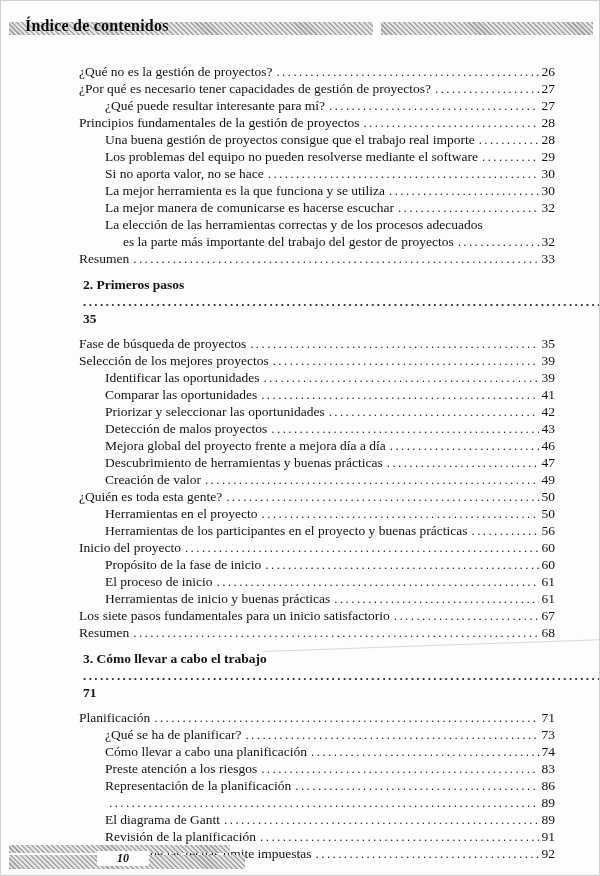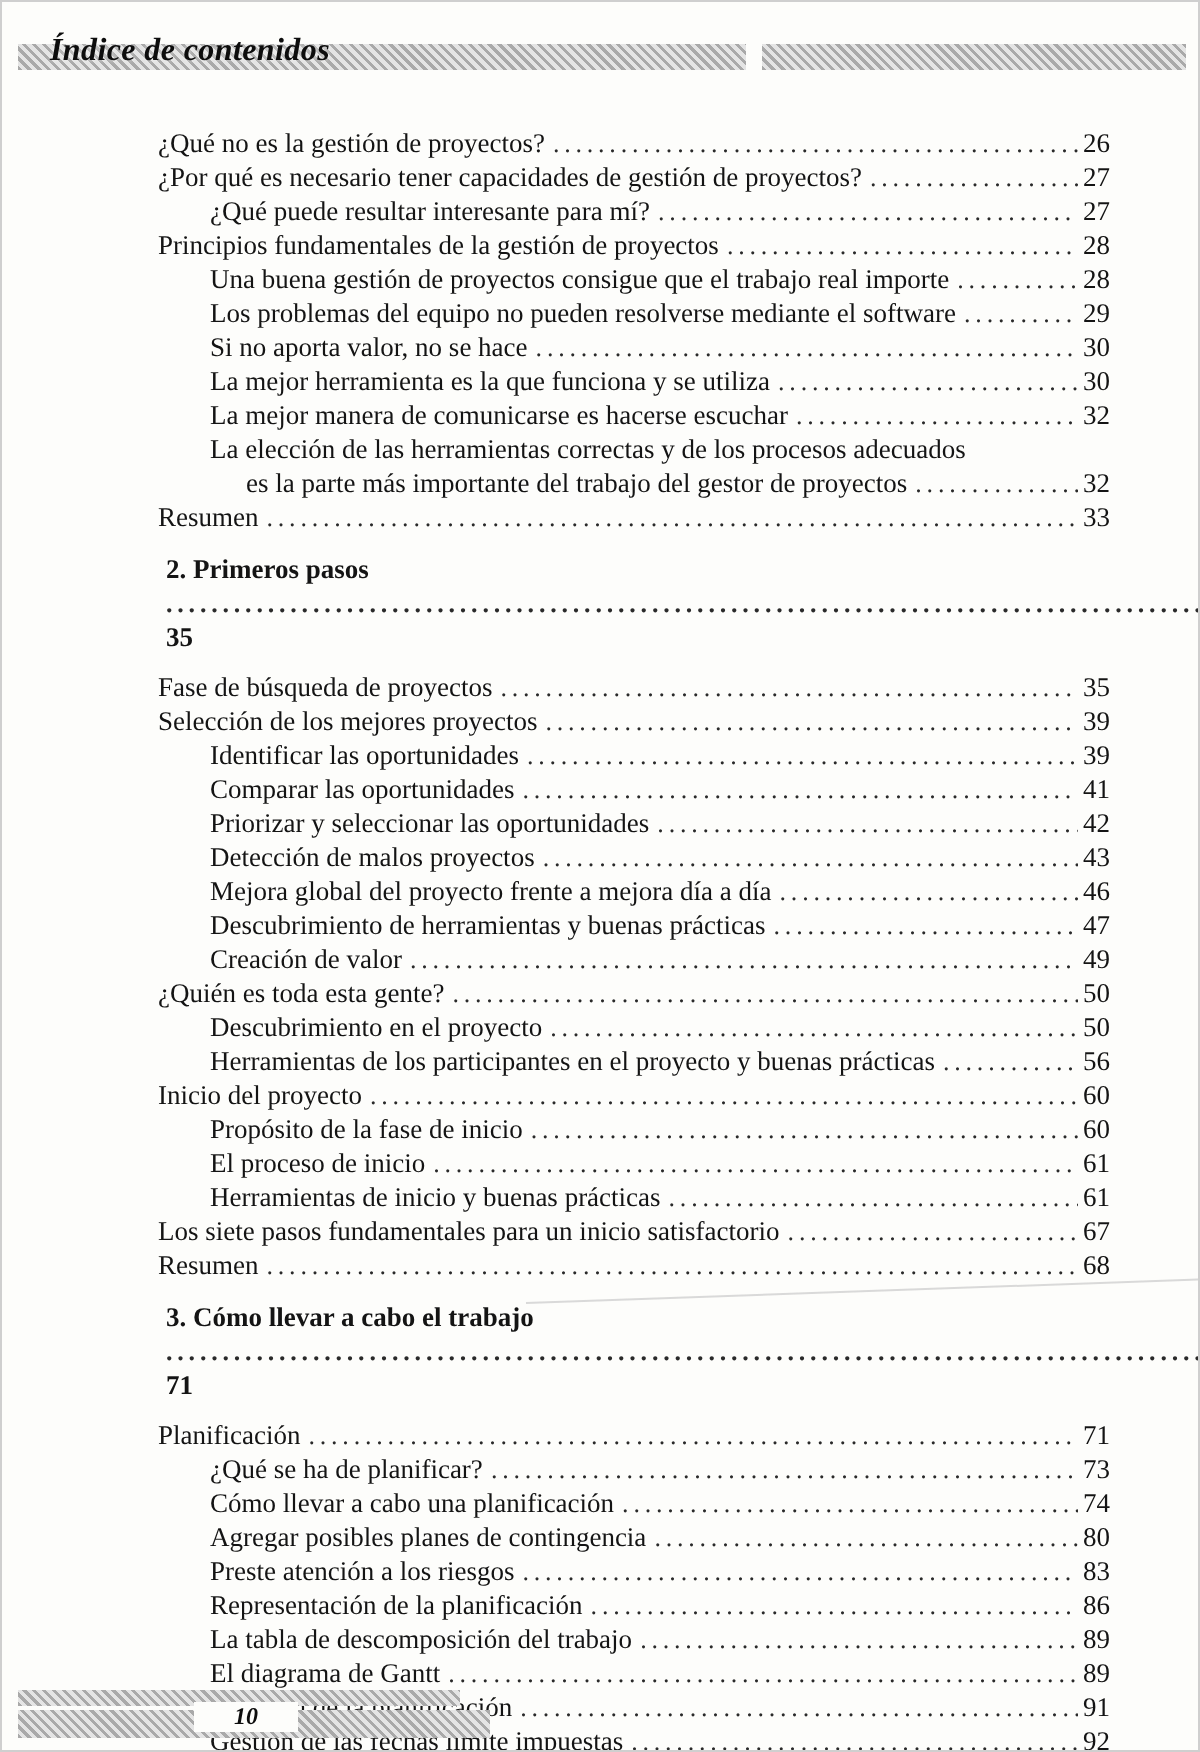--- a/index.html
+++ b/index.html
@@ -17,21 +17,21 @@
   .hatch-bar {
     position:absolute;
     background:repeating-linear-gradient(45deg,#a9a9a9 0px,#a9a9a9 1.5px,#e4e4e4 1.5px,#e4e4e4 3.5px);
   }
   .bar-top-left   { left:8px;  top:21px;  width:364px; height:13px; }
   .bar-top-right  { left:380px; top:21px; width:212px; height:13px; }
   .bar-bottom-1   { left:8px;  top:844px; width:221px; height:8px;  }
   .bar-bottom-2   { left:8px;  top:854px; width:236px; height:14px; }
   .header-title {
     position:absolute; left:24px; top:16px;
-    font-size:16px; font-weight:bold; font-style:italic;
+    font-size:16px; font-weight:bold; 
     letter-spacing:.2px; color:#0d0d0d;
     text-shadow:0 0 2px rgba(253,253,251,.8);
   }
   .footer-page {
     position:absolute; left:96px; top:850px;
     font-size:12px; font-weight:bold; font-style:italic;
     background:#fdfdfb; padding:0 20px; color:#0d0d0d;
   }
   .toc {
     position:absolute; left:78px; right:44px; top:62px;
@@ -178,21 +178,21 @@
         <span class="toc-text">Creación de valor</span>
         <span class="dots"></span>
         <span class="toc-page">49</span>
       </div>
       <div class="toc-row level-0">
         <span class="toc-text">¿Quién es toda esta gente?</span>
         <span class="dots"></span>
         <span class="toc-page">50</span>
       </div>
       <div class="toc-row level-1">
-        <span class="toc-text">Descubrimiento en el proyecto</span>
+        <span class="toc-text">Herramientas en el proyecto</span>
         <span class="dots"></span>
         <span class="toc-page">50</span>
       </div>
       <div class="toc-row level-1">
         <span class="toc-text">Herramientas de los participantes en el proyecto y buenas prácticas</span>
         <span class="dots"></span>
         <span class="toc-page">56</span>
       </div>
       <div class="toc-row level-0">
         <span class="toc-text">Inicio del proyecto</span>
@@ -238,36 +238,30 @@
         <span class="toc-text">¿Qué se ha de planificar?</span>
         <span class="dots"></span>
         <span class="toc-page">73</span>
       </div>
       <div class="toc-row level-1">
         <span class="toc-text">Cómo llevar a cabo una planificación</span>
         <span class="dots"></span>
         <span class="toc-page">74</span>
       </div>
       <div class="toc-row level-1">
-        <span class="toc-text">Agregar posibles planes de contingencia</span>
-        <span class="dots"></span>
-        <span class="toc-page">80</span>
-      </div>
-      <div class="toc-row level-1">
         <span class="toc-text">Preste atención a los riesgos</span>
         <span class="dots"></span>
         <span class="toc-page">83</span>
       </div>
       <div class="toc-row level-1">
         <span class="toc-text">Representación de la planificación</span>
         <span class="dots"></span>
         <span class="toc-page">86</span>
       </div>
       <div class="toc-row level-1">
-        <span class="toc-text">La tabla de descomposición del trabajo</span>
         <span class="dots"></span>
         <span class="toc-page">89</span>
       </div>
       <div class="toc-row level-1">
         <span class="toc-text">El diagrama de Gantt</span>
         <span class="dots"></span>
         <span class="toc-page">89</span>
       </div>
       <div class="toc-row level-1">
         <span class="toc-text">Revisión de la planificación</span>

